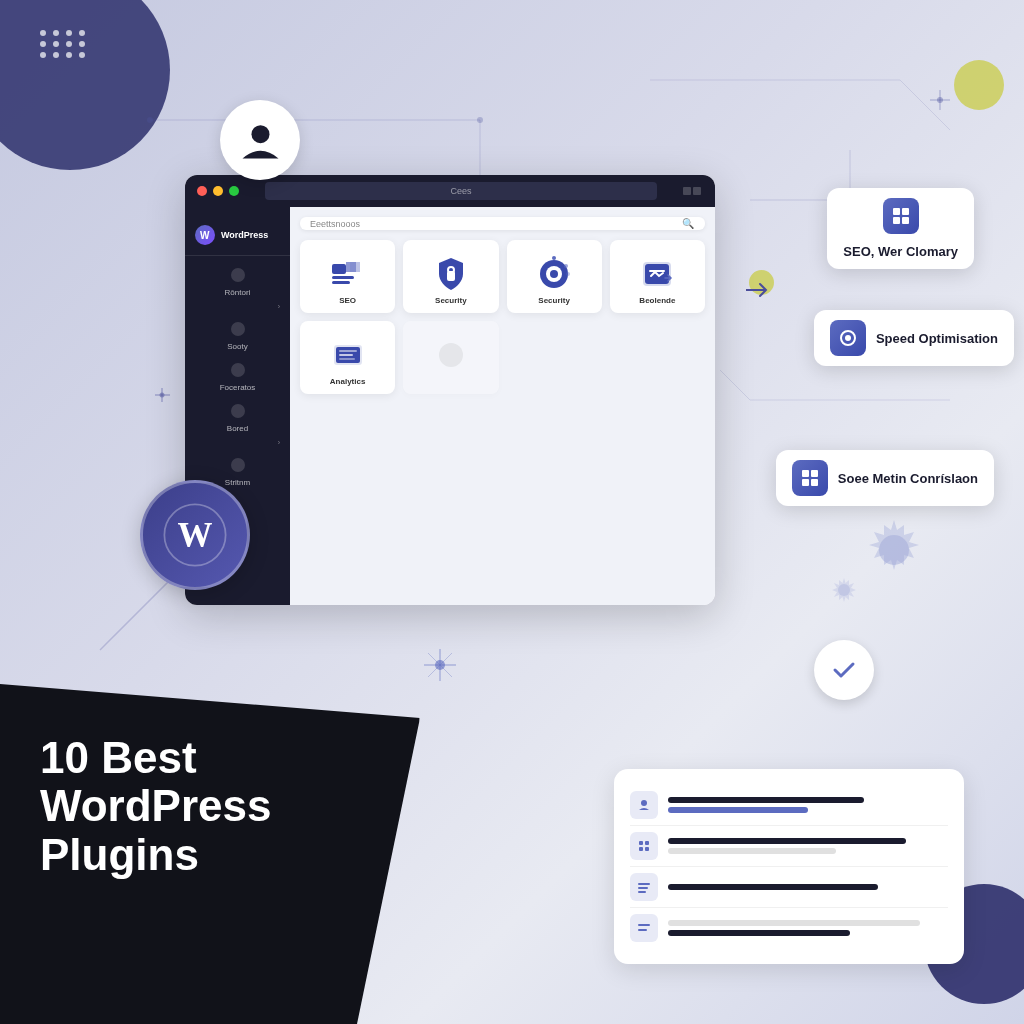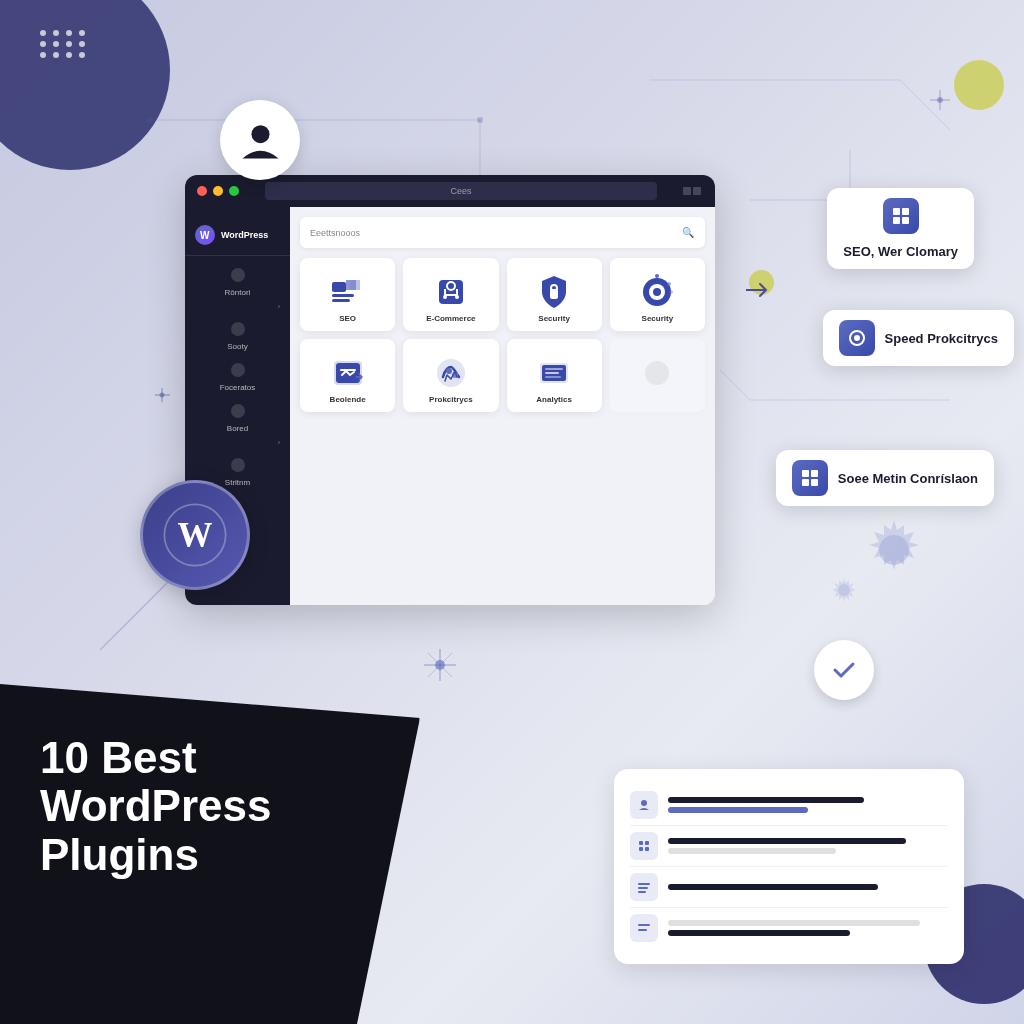--- a/index.html
+++ b/index.html
@@ -266,21 +266,21 @@
       flex: 1;
       background: #f0f2f8;
       padding: 10px;
       overflow: hidden;
     }
 
     
     .wp-searchbar {
       background: white;
       border-radius: 6px;
-      padding: 10px 10px;
+      padding: 1px 10px;
       display: flex;
       align-items: center;
       gap: 6px;
       margin-bottom: 10px;
       box-shadow: 0 1px 4px rgba(0,0,0,0.08);
     }
     .wp-search-text {
       font-size: 9px;
       color: #888;
       flex: 1;
@@ -599,32 +599,20 @@
               <rect x="4" y="10" width="14" height="10" rx="2" fill="#3949ab"></rect>
               <rect x="4" y="22" width="22" height="3" rx="1.5" fill="#3949ab"></rect>
               <rect x="4" y="27" width="18" height="3" rx="1.5" fill="#3949ab"></rect>
               <path d="M18 8 L28 8 L28 18 L18 18 Z" fill="#5c6bc0" opacity="0.7"></path>
               <path d="M22 8 L32 8 L32 18 L22 18 Z" fill="#7986cb" opacity="0.5"></path>
             </svg>
           </div>
           <span class="plugin-label">SEO</span>
         </div>
 
-        <div class="plugin-card">
-          <div class="plugin-icon">
-            <svg viewBox="0 0 40 40" fill="none" xmlns="http://www.w3.org/2000/svg">
-              <rect x="8" y="8" width="24" height="24" rx="4" fill="#3949ab"></rect>
-              <path d="M14 17 L14 23 L26 23 L26 17" stroke="white" stroke-width="2" fill="none"></path>
-              <circle cx="20" cy="14" r="4" stroke="white" stroke-width="2" fill="none"></circle>
-              <circle cx="14" cy="25" r="2" fill="white"></circle>
-              <circle cx="26" cy="25" r="2" fill="white"></circle>
-            </svg>
-          </div>
-          <span class="plugin-label">E-Commerce</span>
-        </div>
 
         <div class="plugin-card">
           <div class="plugin-icon">
             <svg viewBox="0 0 40 40" fill="none" xmlns="http://www.w3.org/2000/svg">
               <path d="M20 4 L32 9 L32 20 C32 27 26 33 20 36 C14 33 8 27 8 20 L8 9 Z" fill="#3949ab"></path>
               <rect x="16" y="17" width="8" height="10" rx="2" fill="white"></rect>
               <circle cx="20" cy="16" r="3" stroke="white" stroke-width="2" fill="none"></circle>
             </svg>
           </div>
           <span class="plugin-label">Security</span>
@@ -651,32 +639,20 @@
               <rect x="6" y="8" width="28" height="24" rx="4" fill="#3949ab" opacity="0.2"></rect>
               <rect x="8" y="10" width="24" height="20" rx="3" fill="#3949ab"></rect>
               <rect x="12" y="16" width="16" height="2" rx="1" fill="white"></rect>
               <path d="M14 22 L18 18 L22 22 L26 19" stroke="white" stroke-width="2" fill="none" stroke-linecap="round"></path>
               <path d="M28 24 L34 24 M31 21 L34 24 L31 27" stroke="#5c6bc0" stroke-width="1.5" fill="none" stroke-linecap="round"></path>
             </svg>
           </div>
           <span class="plugin-label">Beolende</span>
         </div>
 
-        <div class="plugin-card">
-          <div class="plugin-icon">
-            <svg viewBox="0 0 40 40" fill="none" xmlns="http://www.w3.org/2000/svg">
-              <circle cx="20" cy="20" r="14" fill="#3949ab" opacity="0.15"></circle>
-              <path d="M12 24 C14 16 18 14 20 14 C22 14 24 18 28 24" stroke="#3949ab" stroke-width="2.5" fill="none" stroke-linecap="round"></path>
-              <circle cx="18" cy="18" r="3" fill="#5c6bc0"></circle>
-              <circle cx="24" cy="22" r="3" fill="#7986cb"></circle>
-              <path d="M14 28 L16 22 L20 26 L24 18 L26 24" stroke="#3949ab" stroke-width="1.5" fill="none" stroke-linecap="round" stroke-linejoin="round"></path>
-            </svg>
-          </div>
-          <span class="plugin-label">Prokcitrycs</span>
-        </div>
 
         <div class="plugin-card">
           <div class="plugin-icon">
             <svg viewBox="0 0 40 40" fill="none" xmlns="http://www.w3.org/2000/svg">
               <rect x="6" y="10" width="28" height="20" rx="3" fill="#3949ab" opacity="0.15"></rect>
               <rect x="8" y="12" width="24" height="16" rx="2" fill="#3949ab"></rect>
               <rect x="11" y="15" width="18" height="2" rx="1" fill="rgba(255,255,255,0.5)"></rect>
               <rect x="11" y="19" width="14" height="2" rx="1" fill="rgba(255,255,255,0.7)"></rect>
               <rect x="11" y="23" width="16" height="2" rx="1" fill="rgba(255,255,255,0.4)"></rect>
             </svg>
@@ -710,21 +686,21 @@
   <span class="tooltip-text">SEO, Wer Clomary</span>
 </div>
 
 <div class="tooltip-card tooltip-speed">
   <div class="tooltip-icon">
     <svg viewBox="0 0 20 20" fill="none">
       <circle cx="10" cy="10" r="7" stroke="white" stroke-width="2"></circle>
       <circle cx="10" cy="10" r="3" fill="white"></circle>
     </svg>
   </div>
-  <span class="tooltip-text">Speed Prokcitrycs</span>
+  <span class="tooltip-text">Speed Optimisation</span>
 </div>
 
 <div class="tooltip-card tooltip-social">
   <div class="tooltip-icon">
     <svg viewBox="0 0 20 20" fill="none">
       <rect x="2" y="2" width="7" height="7" rx="1" fill="white"></rect>
       <rect x="11" y="2" width="7" height="7" rx="1" fill="white"></rect>
       <rect x="2" y="11" width="7" height="7" rx="1" fill="white"></rect>
       <rect x="11" y="11" width="7" height="7" rx="1" fill="white"></rect>
     </svg>

